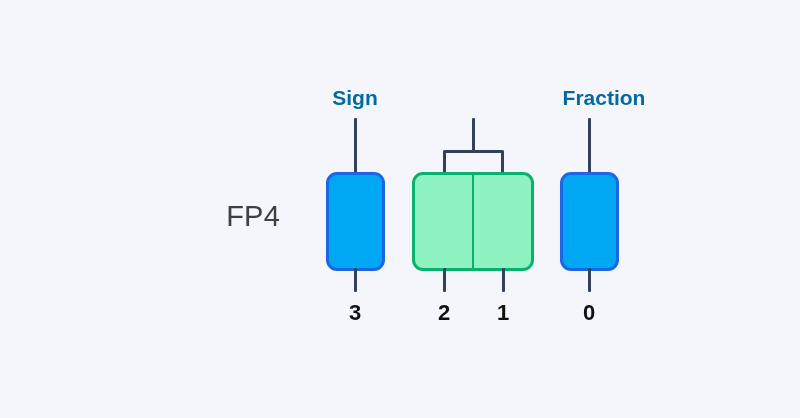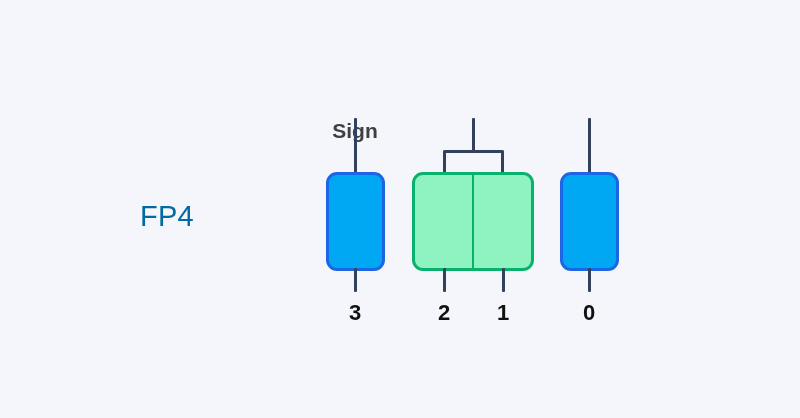--- a/index.html
+++ b/index.html
@@ -20,39 +20,38 @@
     height: 418px;
     background: #f4f6fb;
   }
 
   
   .format-label {
     position: absolute;
     left: 140px;
     top: 196px;
     width: 140px;
-    text-align: left;
+    text-align: right;
     font-size: 29px;
     font-weight: 400;
-    color: #0369a1;
+    color: #404040;
     letter-spacing: 0.2px;
     line-height: 40px;
   }
 
   
   .field-label {
     position: absolute;
     top: 85px;
     text-align: center;
     font-size: 21px;
     font-weight: 700;
-    color: #404040;
+    color: #0369a1;
     line-height: 26px;
     white-space: nowrap;
-    margin-top: 33px;
   }
   .field-label.sign      { left: 295px; width: 120px; }
   .field-label.exponent  { left: 412px; width: 122px; }
   .field-label.fraction  { left: 544px; width: 120px; }
 
   
   .stem {
     position: absolute;
     width: 3px;
     background: #33415c;
@@ -131,20 +130,21 @@
   .bit-index.i0 { left: 569px; }
 </style>
 </head>
 <body>
 
 <div id="diagram">
 
   <div class="format-label">FP4</div>
 
   <div class="field-label sign">Sign</div>
+  <div class="field-label fraction">Fraction</div>
 
   <div class="stem sign-top"></div>
   <div class="stem exponent-top"></div>
   <div class="stem fraction-top"></div>
 
   <div class="bracket"></div>
 
   <div class="box sign-box"></div>
 
   <div class="box exponent-box">

